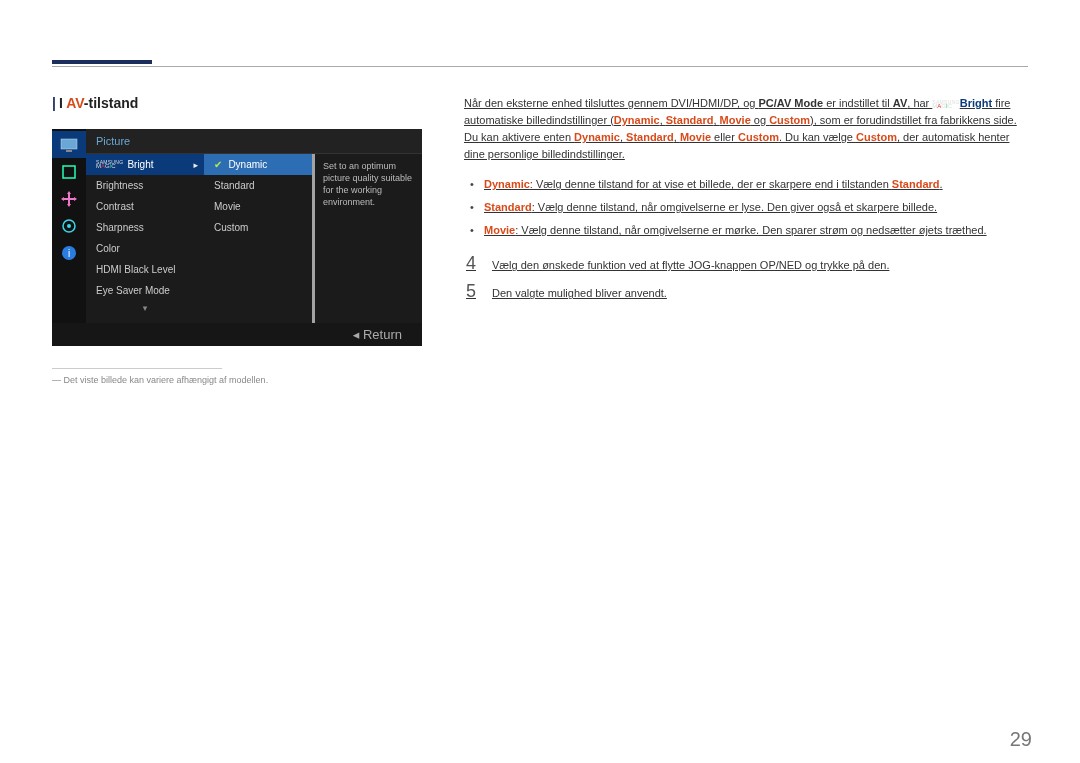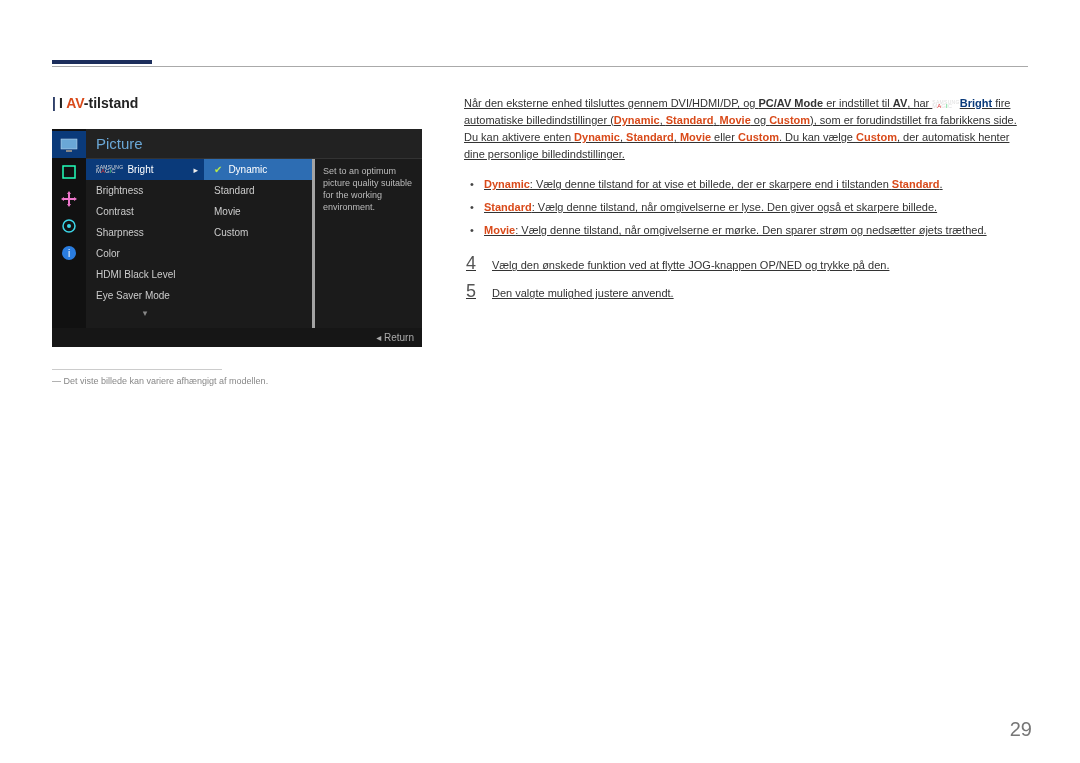--- a/index.html
+++ b/index.html
@@ -11,51 +11,51 @@
   .left { width: 380px; flex-shrink: 0; }
   .right { flex: 1; font-size: 11px; line-height: 1.55; color: #333; text-decoration: underline; }
   .heading { font-size: 14px; font-weight: bold; margin-bottom: 18px; }
   .heading .av { color: #d94a1a; }
   .heading .bar { color: #1c2e5c; font-weight: bold; margin-right: 3px; }
   .osd { width: 370px; background: #1b1b1b; border-radius: 2px; color: #e8e8e8; font-size: 10px; position: relative; }
   .osd-row { display: flex; }
   .osd-icons { width: 34px; background: #111; padding-top: 2px; }
   .osd-icon { width: 34px; height: 27px; display: flex; align-items: center; justify-content: center; }
   .osd-main { flex: 1; }
-  .osd-title { background: #222; padding: 6px 10px; color: #6aa7d6; font-size: 15px; border-bottom: 1px solid #333; }
+  .osd-title { background: #222; padding: 6px 10px; color: #6aa7d6; font-size: 11px; border-bottom: 1px solid #333; }
   .osd-body { display: flex; }
   .osd-col1 { width: 118px; padding: 0 0 6px 0; }
   .osd-col2 { width: 108px; padding: 0 0 6px 0; }
   .osd-col3 { flex: 1; padding: 6px 8px 6px 8px; font-size: 9px; line-height: 1.35; color: #bbb; border-left: 3px solid #a3a3a3; }
   .osd-item { padding: 5px 10px; color: #ccc; display:flex; align-items:center; gap:4px;}
   .osd-item.sel1 { background: #0a3a7a; color: #fff; position: relative; }
   .osd-item.sel1::after { content: "▸"; position: absolute; right: 6px; color: #eee; font-size: 9px; }
   .osd-item.sel2 { background: #2d6db3; color: #fff; }
   .check { color: #b7e84b; font-size: 10px; margin-right: 2px; }
   .magic { font-size: 6px; line-height: 0.8; display: inline-block; color: #ddd; }
   .magic .r { color: #d33; }
   .magic .g { color: #3c6; }
   .magic small { font-size: 5px; display:block; letter-spacing:0.3px;}
   .osd-down { text-align: center; color: #888; font-size: 9px; padding: 2px 0 4px 0; }
-  .osd-return { text-align: right; font-size: 10px; color: #aaa; padding: 4px 8px 4px 0; background: #161616; }
+  .osd-return { text-align: right; font-size: 13px; color: #aaa; padding: 4px 20px 4px 0; background: #161616; }
   .osd-return::before { content: "◂ "; }
   .footnote-line { border-top: 1px solid #ccc; width: 170px; margin-top: 22px; margin-bottom: 6px; }
   .footnote { font-size: 9px; color: #888; }
   .footnote::before { content: "― "; color:#888; }
   .intro .b { font-weight: bold; }
   .intro .o { color: #d94a1a; font-weight: bold; }
   .intro .br { color: #0a3a7a; font-weight: bold; }
   .bullets { margin: 10px 0 12px 0; }
   .bullets li { list-style: none; padding: 3px 0 3px 20px; position: relative; }
   .bullets li::before { content: "•"; position: absolute; left: 6px; color: #444; }
   .bullets .o { color: #d94a1a; font-weight: bold; }
   .step { display: flex; gap: 14px; margin: 8px 0; align-items: flex-start; }
   .step .num { font-size: 18px; color: #555; width: 14px; text-align: center; line-height: 1; }
   .step .txt { flex: 1; padding-top: 3px; }
-  .pagenum { position: absolute; bottom: 22px; right: 48px; font-size: 20px; color: #777; }
+  .pagenum { position: absolute; bottom: 12px; right: 48px; font-size: 20px; color: #777; }
   svg { display:block; }
 </style>
 </head>
 <body>
 
 <div class="page">
   <div class="topline"></div>
   <div class="hr"></div>
   <div class="columns">
     <div class="left">
@@ -141,19 +141,19 @@
         <li><span class="o">Standard</span><span>: Vælg denne tilstand, når omgivelserne er lyse. Den giver også et skarpere billede.</span></li>
         <li><span class="o">Movie</span><span>: Vælg denne tilstand, når omgivelserne er mørke. Den sparer strøm og nedsætter øjets træthed.</span></li>
       </ul>
 
       <div class="step">
         <div class="num">4</div>
         <div class="txt">Vælg den ønskede funktion ved at flytte JOG-knappen OP/NED og trykke på den.</div>
       </div>
       <div class="step">
         <div class="num">5</div>
-        <div class="txt">Den valgte mulighed justere anvendt.</div>
+        <div class="txt">Den valgte mulighed bliver anvendt.</div>
       </div>
     </div>
   </div>
 </div>
 
 <div class="pagenum">29</div>
 
 </body></html>

